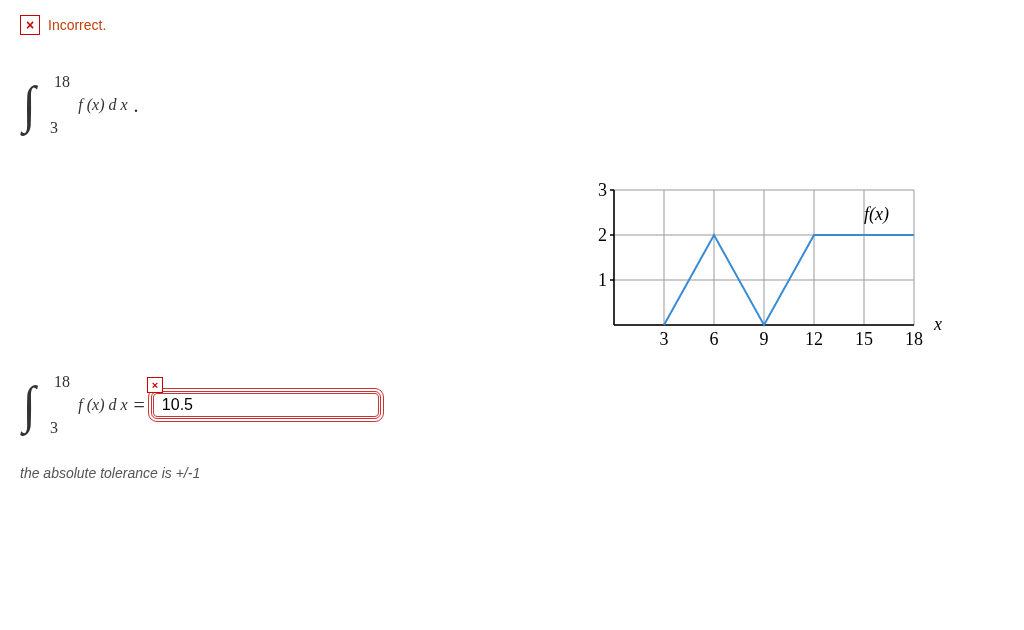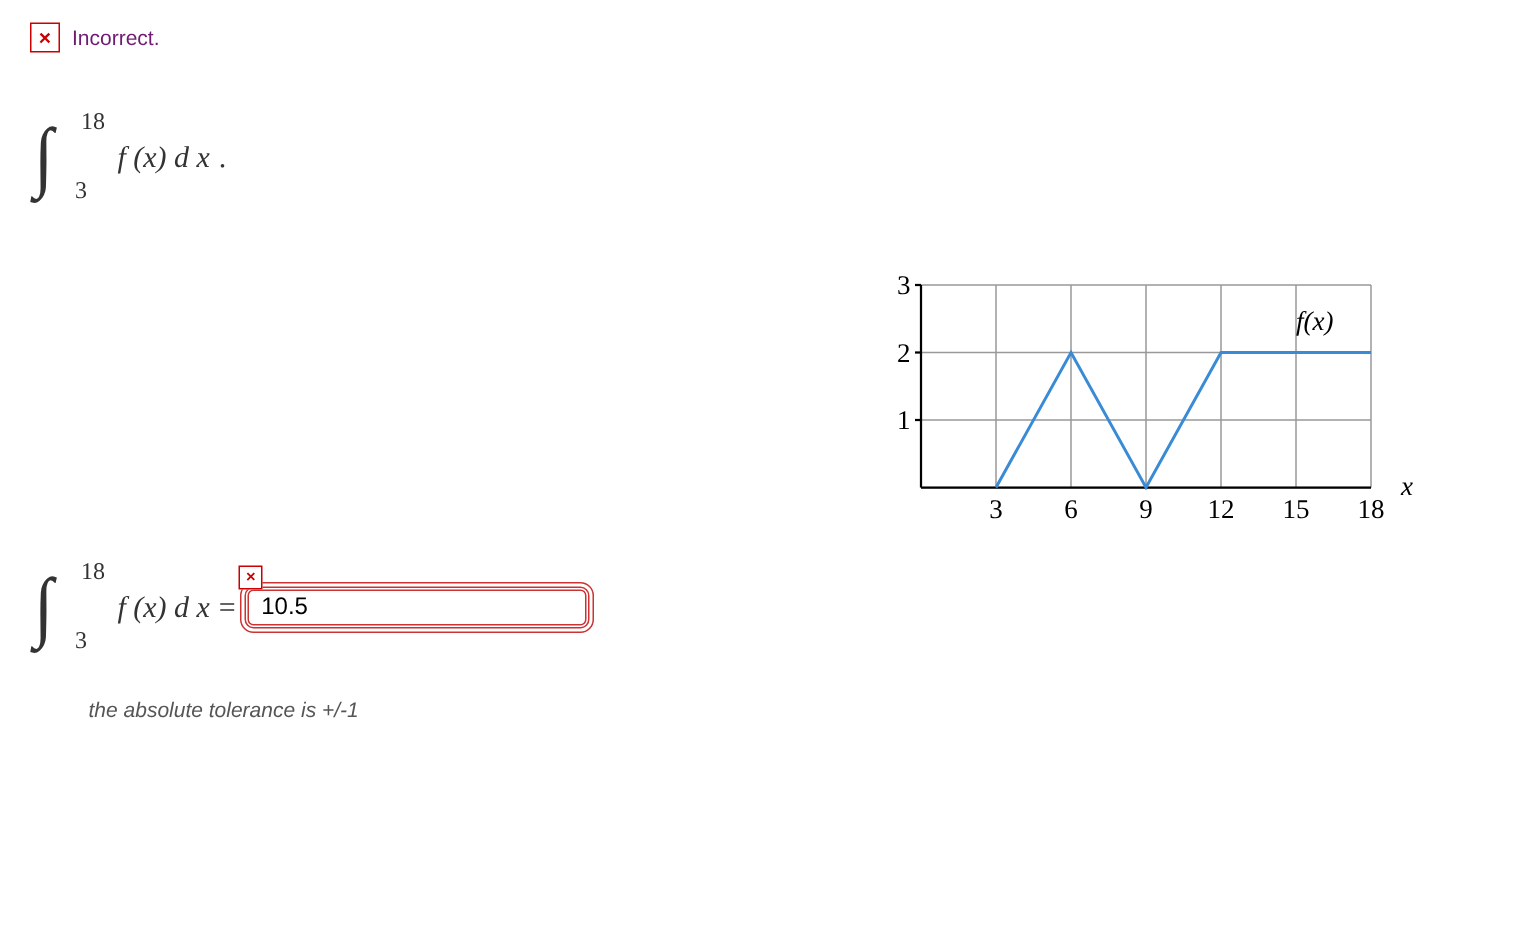--- a/index.html
+++ b/index.html
@@ -24,21 +24,21 @@
     display: flex;
     align-items: center;
     justify-content: center;
     color: #c00;
     font-weight: bold;
     font-size: 14px;
     line-height: 1;
     background: #fff;
   }
   .status-text {
-    color: #701a75;
+    color: #c2410c;
   }
   .prompt-row {
     display: flex;
     align-items: center;
     gap: 6px;
     margin-bottom: 30px;
   }
   .integral-img {
     font-family: "Times New Roman", serif;
     font-style: italic;
@@ -62,21 +62,21 @@
     font-style: normal;
   }
   .int-lower {
     position: absolute;
     bottom: -2px;
     left: 30px;
     font-size: 16px;
     font-style: normal;
   }
   .int-body {
-    font-size: 20px;
+    font-size: 16px;
     margin-left: 40px;
   }
   .content-row {
     display: flex;
     align-items: flex-start;
     gap: 60px;
     min-height: 200px;
   }
   .graph-area {
     margin-left: auto;
@@ -122,21 +122,20 @@
     padding: 2px 8px;
     font-size: 16px;
     font-family: Verdana, Geneva, sans-serif;
     box-sizing: border-box;
   }
   .tolerance {
     font-style: italic;
     color: #555;
     margin-top: 30px;
     font-size: 14px;
-    margin-left: 39px;
   }
   .serif {
     font-family: "Times New Roman", serif;
   }
 </style>
 </head>
 <body>
 
 <div class="status-row">
   <span class="status-icon-box">×</span>

